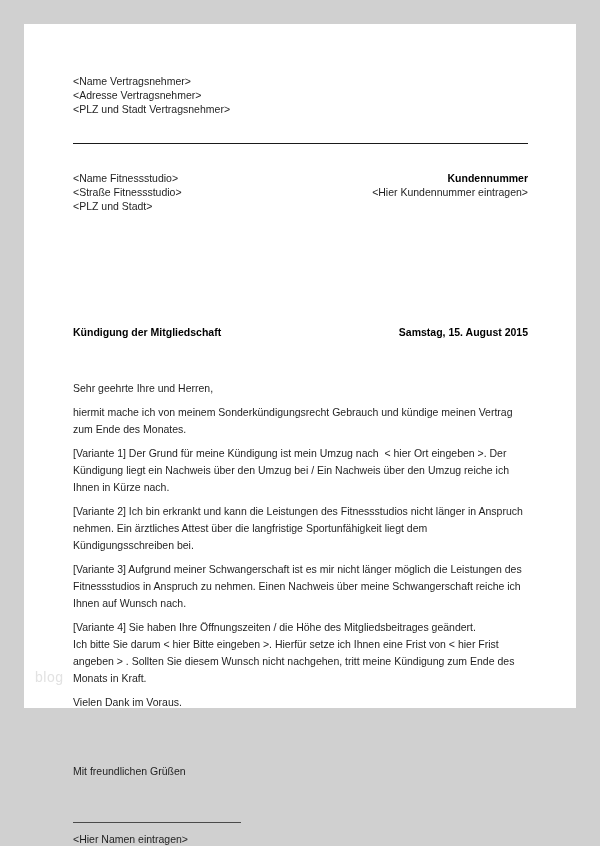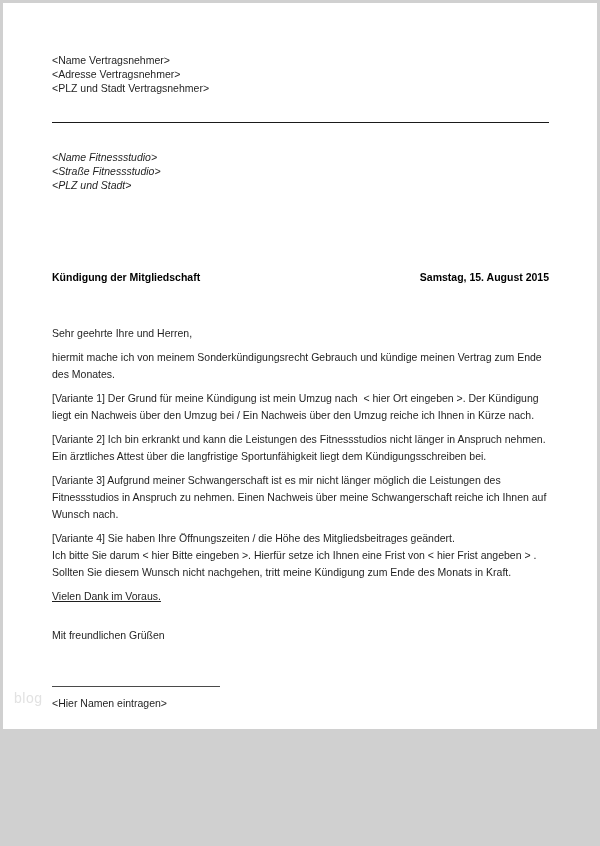--- a/index.html
+++ b/index.html
@@ -4,21 +4,21 @@
 <style>
   * { margin: 0; padding: 0; box-sizing: border-box; }
   html, body { width: 600px; height: 846px; overflow: hidden; }
   body {
     background: #d0d0d0;
     font-family: "Liberation Sans", sans-serif;
   }
   .frame {
     width: 600px;
     height: 732px;
-    padding: 3px;
+    padding: 24px;
   }
   .page {
     position: relative;
     width: 100%;
     height: 100%;
     background: #ffffff;
     padding: 50px 48px 0 49px;
     color: #1f1f1f;
     font-size: 10.5px;
     line-height: 14px;
@@ -27,38 +27,37 @@
   .divider {
     border: 0;
     border-top: 1px solid #1a1a1a;
     margin-top: 27px;
   }
   .addr-row {
     display: flex;
     justify-content: space-between;
     align-items: flex-start;
     margin-top: 27px;
-    font-style: italic;
   }
   .addr-right { text-align: right; }
   .bold { font-weight: bold; color: #000000; }
   .subject-row {
     display: flex;
     justify-content: space-between;
-    margin-top: 78px;
+    margin-top: 112px;
   }
   .letter-body { margin-top: 41px; }
   .letter-body p {
     line-height: 17px;
     margin: 0 0 7px 0;
     white-space: pre-wrap;
   }
-  .letter-body p.thanks { margin-bottom: 0; text-decoration: underline; }
+  .letter-body p.thanks { margin-bottom: 0; }
   .closing {
-    margin-top: 22px;
+    margin-top: 52px;
     line-height: 17px;
   }
   .sig-line {
     margin-top: 42px;
     width: 168px;
     border-top: 1px solid #4a4a4a;
   }
   .sig-name {
     margin-top: 8px;
     line-height: 17px;
@@ -86,20 +85,24 @@
     </div>
 
     <hr class="divider">
 
     <div class="addr-row">
       <div class="addr">
         <div>&lt;Name Fitnessstudio&gt;</div>
         <div>&lt;Straße Fitnessstudio&gt;</div>
         <div>&lt;PLZ und Stadt&gt;</div>
       </div>
+      <div class="addr addr-right">
+        <div class="bold">Kundennummer</div>
+        <div>&lt;Hier Kundennummer eintragen&gt;</div>
+      </div>
     </div>
 
     <div class="subject-row">
       <div class="bold">Kündigung der Mitgliedschaft</div>
       <div class="bold">Samstag, 15. August 2015</div>
     </div>
 
     <div class="letter-body">
       <p>Sehr geehrte Ihre und Herren,</p>
       <p>hiermit mache ich von meinem Sonderkündigungsrecht Gebrauch und kündige meinen Vertrag zum Ende des Monates.</p>

